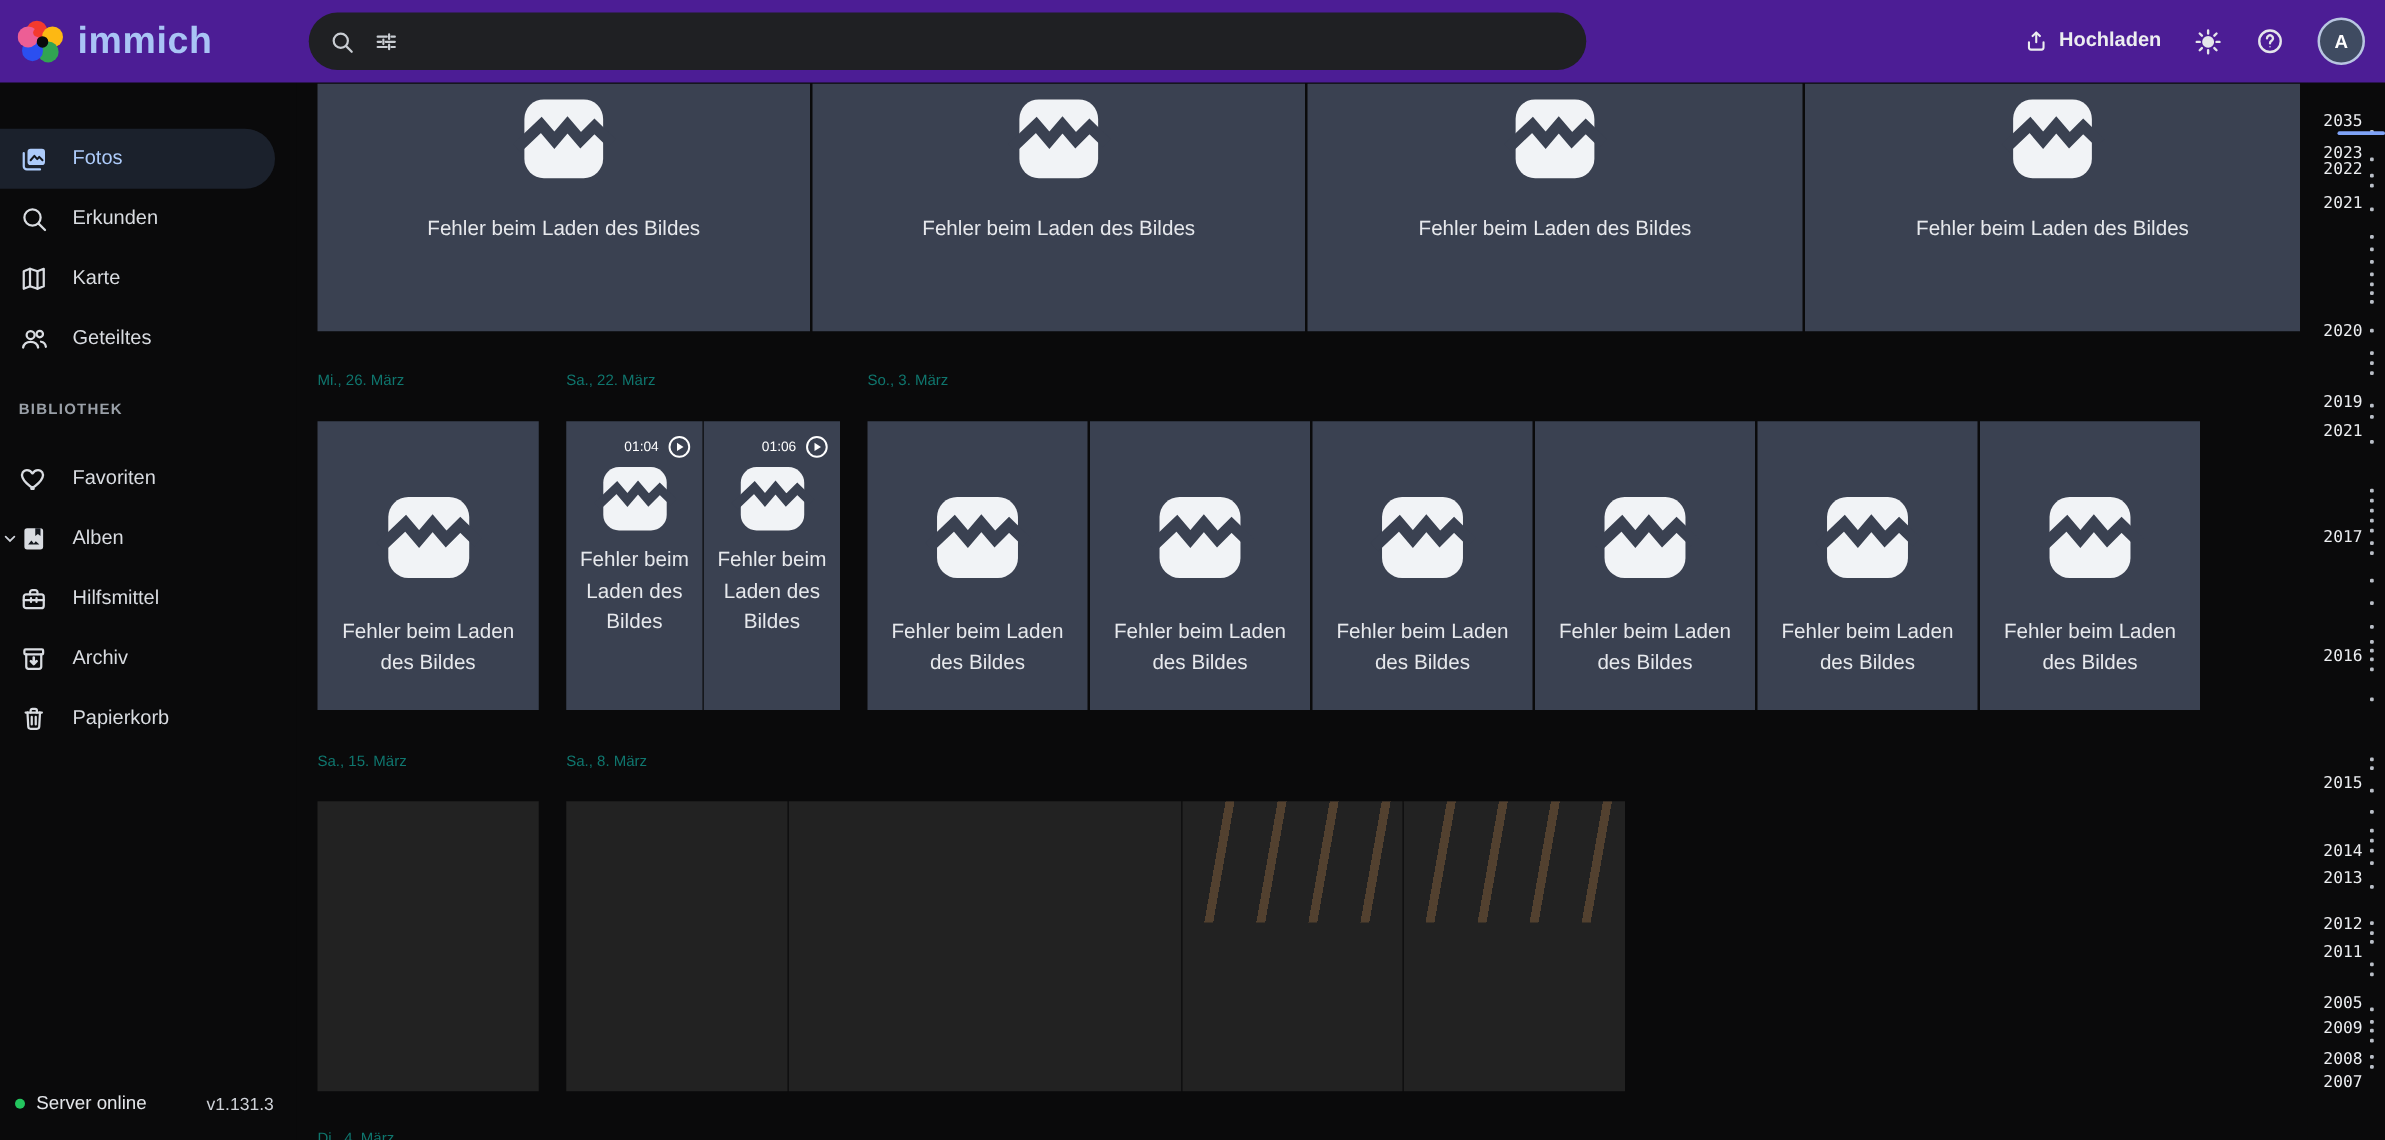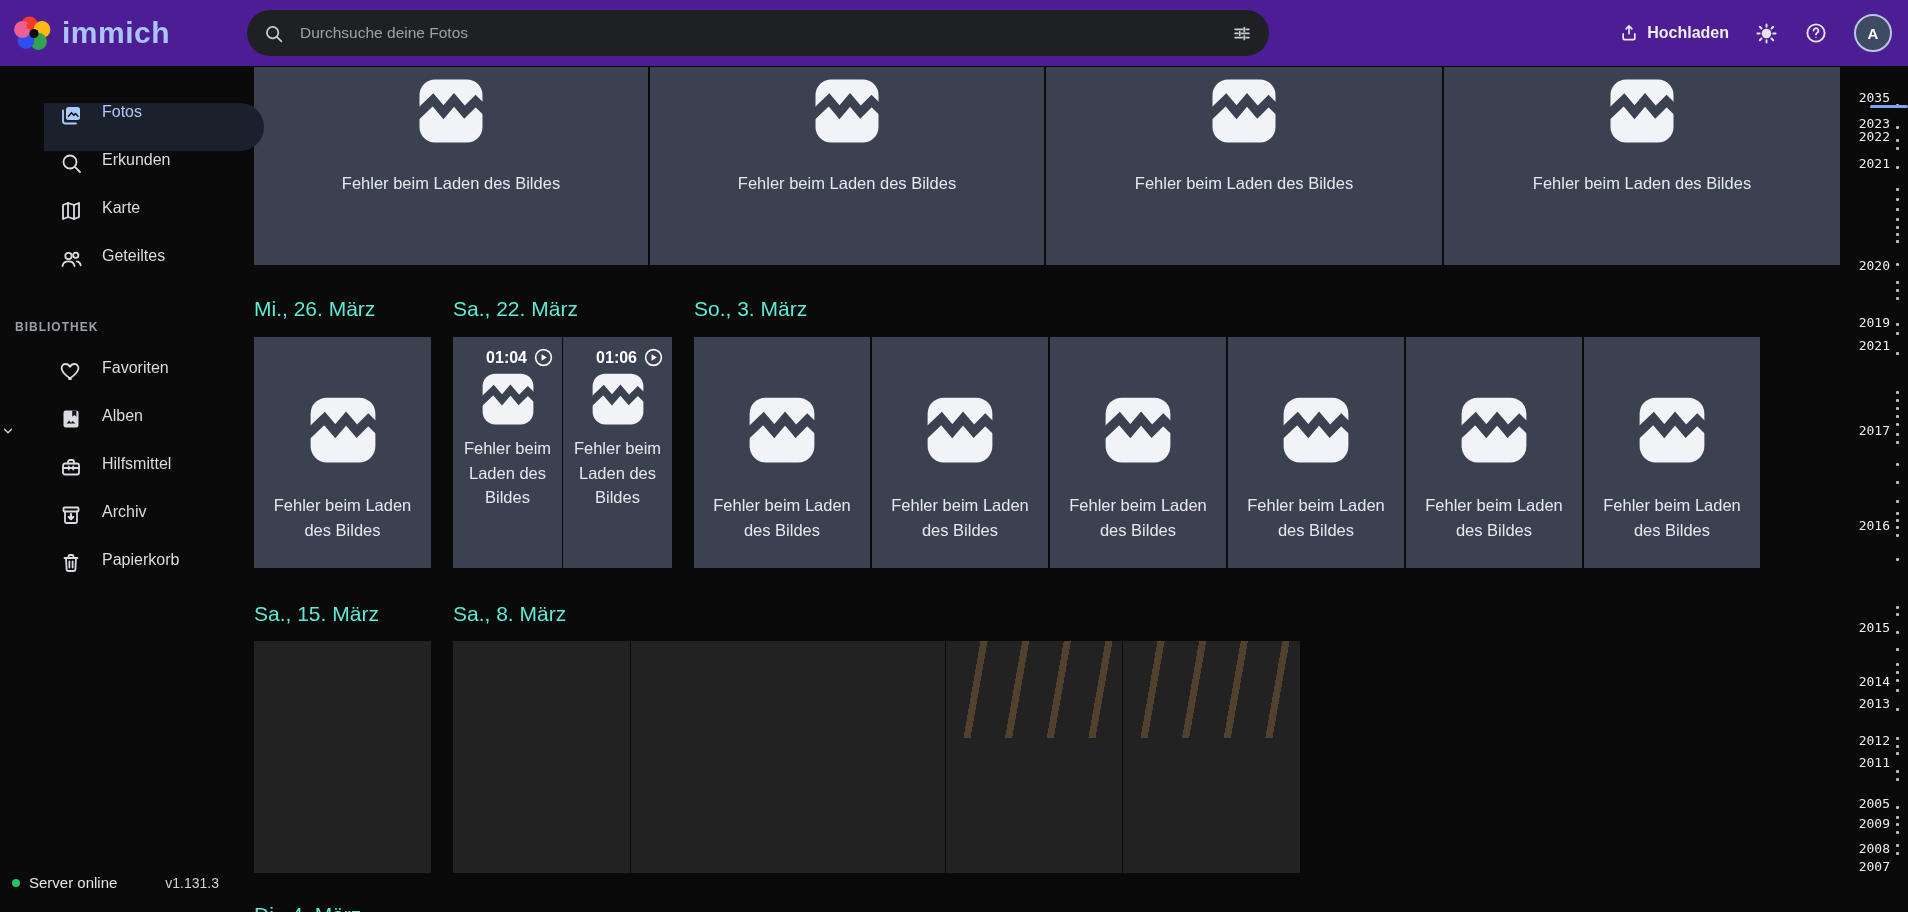--- a/index.html
+++ b/index.html
@@ -20,58 +20,58 @@
   .tune-btn{color:#c9cdd3;display:flex;cursor:pointer;}
   .top-actions{position:absolute;right:16px;top:0;height:66px;display:flex;align-items:center;gap:26px;}
   .upload-btn{display:flex;align-items:center;gap:8px;color:#eceef0;font-size:16px;font-weight:600;cursor:pointer;}
   .icon-btn{color:#e4e6ea;display:flex;cursor:pointer;}
   .avatar{width:38px;height:38px;border-radius:50%;background:#3f4b61;border:2px solid #b9c6e2;
           display:flex;align-items:center;justify-content:center;font-size:15px;font-weight:600;color:#fff;
           box-sizing:border-box;cursor:pointer;}
 
   
   .sidebar{position:absolute;left:0;top:66px;width:237px;bottom:0;background:#0a0a0b;z-index:20;}
-  .nav-item{position:absolute;left:0;width:220px;height:48px;display:flex;
-            border-radius:0 24px 24px 0;cursor:pointer;color:#d9dce1;margin-left:44px;}
+  .nav-item{position:absolute;left:0;width:220px;height:48px;display:flex;align-items:center;
+            border-radius:0 24px 24px 0;cursor:pointer;color:#d9dce1;}
   .nav-item .nav-icon{width:24px;height:24px;margin-left:15px;display:flex;color:#d9dce1;}
   .nav-item .nav-label{margin-left:19px;font-size:16px;font-weight:500;}
   .nav-item.active{background:#1b212c;color:#adcbfa;}
   .nav-item.active .nav-icon{color:#adcbfa;}
   .nav-item.active .nav-label{color:#adcbfa;}
   .section-label{position:absolute;left:15px;top:254px;font-size:12px;letter-spacing:1px;color:#9aa0a8;font-weight:600;}
   .alben-chevron{position:absolute;left:1px;top:358px;color:#cfd3da;width:14px;height:14px;}
   .storage-panel{position:absolute;left:10px;top:664px;width:209px;height:134px;border-radius:12px;
                  background:#17181b;padding:14px 12px;box-sizing:border-box;}
   .storage-title{font-size:15px;font-weight:bold;color:#e8eaed;}
   .storage-usage{margin-top:9px;font-size:15px;line-height:20px;color:#b6bac2;width:175px;}
   .progress-track{position:absolute;left:12px;bottom:16px;width:183px;height:6px;border-radius:3px;background:#3d434f;}
   .progress-fill{height:6px;border-radius:3px;background:#a5c8f7;}
   .server-row{position:absolute;left:12px;top:808px;width:207px;display:flex;align-items:center;}
   .online-dot{width:8px;height:8px;border-radius:50%;background:#23c55e;margin-right:9px;}
   .server-status{font-size:15px;color:#e4e6ea;}
   .server-version{margin-left:auto;font-size:14px;color:#d0d3d9;}
 
   
   .content{position:absolute;left:254px;top:0;width:1586px;height:912px;}
-  .date-header{position:absolute;font-size:21px;font-weight:500;color:#5eead4;}
+  .date-header{position:absolute;font-size:12px;font-weight:500;color:#0f766e;}
   .tile{position:absolute;background:#3a4151;box-sizing:border-box;display:flex;flex-direction:column;
         align-items:center;cursor:pointer;overflow:hidden;}
   .broken{display:flex;}
   .broken svg{width:74px;height:74px;}
   .tile.wide .broken{margin-top:8px;}
   .tile.wide .broken svg{width:72px;height:72px;}
   .tile.wide .err-label{margin-top:24px;}
   .tile.regular .broken{margin-top:56px;}
   .tile.regular .err-label{margin-top:26px;}
   .err-label{font-size:16.5px;line-height:24.5px;color:#e6e8ec;text-align:center;padding:0 10px;}
   .tile.video .broken{margin-top:2px;}
   .tile.video .broken svg{width:58px;height:58px;}
   .tile.video .err-label{margin-top:8px;}
   .badge{align-self:flex-end;display:flex;align-items:center;gap:6px;margin:10px 8px 0 0;color:#fff;}
-  .badge .dur{font-size:16px;font-weight:bold;}
+  .badge .dur{font-size:11px;font-weight:normal;}
   .badge svg{width:21px;height:21px;}
   .tile.photo{background:#222;}
 
   
   .art-a{background:
     linear-gradient(100deg,#8a8986 0%,#b9b7b2 10%,rgba(185,183,178,0) 28%),
     linear-gradient(180deg,#d9d7d3 0%,#e2dfda 45%,#cfc6ba 64%,#8a7a60 78%,#4a4238 88%,#35302a 100%);}
   .art-b{background:
     radial-gradient(ellipse 38% 30% at 78% 45%,#c0baa9 0%,#8a7f6e 45%,rgba(138,127,110,0) 100%),
     linear-gradient(180deg,#433a33 0%,#6b5844 14%,#8a6b4a 22%,#5d4a3a 38%,#3a2f28 60%,#201a17 80%,#120f0d 100%);}
@@ -265,21 +265,20 @@
       <span class="logo-word">immich</span>
     </div>
 
     <div class="searchbar">
       <span class="mag">
         <svg width="21" height="21" viewBox="0 0 24 24" fill="none" stroke="currentColor" stroke-width="2" stroke-linecap="round">
           <circle cx="11" cy="11" r="6.5"></circle>
             <path d="M15.9 15.9L21 21"></path>
         </svg>
       </span>
-      <input type="text" placeholder="Durchsuche deine Fotos" style="">
       <span class="tune-btn">
         <svg width="22" height="22" viewBox="0 0 24 24" fill="none" stroke="currentColor" stroke-width="1.9" stroke-linecap="round">
           <path d="M4.5 8h8M16.5 8h3M4.5 12.5h3M11.5 12.5h8M4.5 17h8M16.5 17h3"></path>
           <path d="M14.5 6v4M9.5 10.5v4M14.5 15v4"></path>
         </svg>
       </span>
     </div>
 
     <div class="top-actions">
       <div class="upload-btn">

